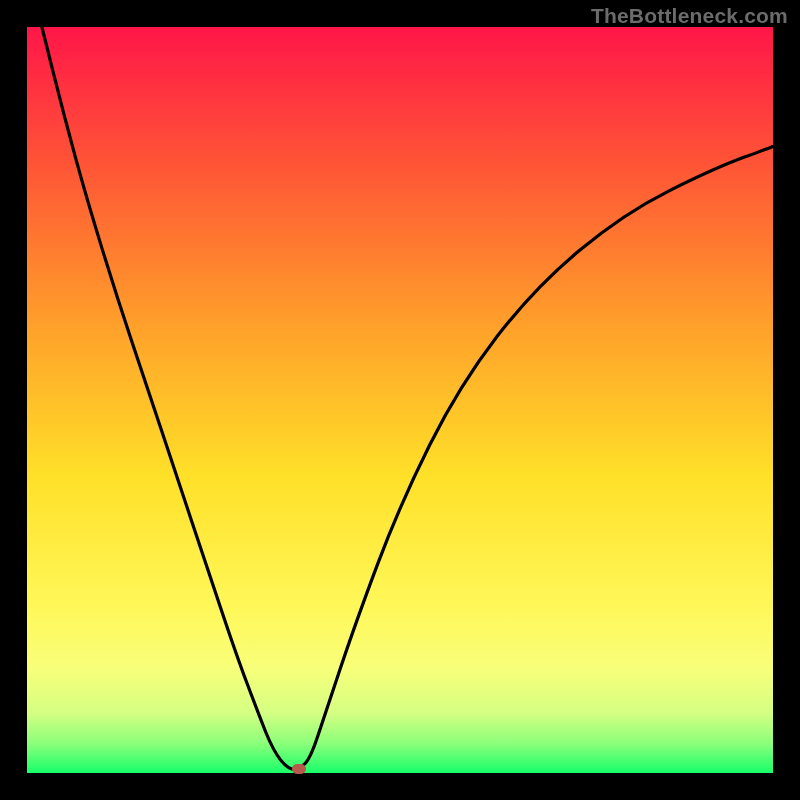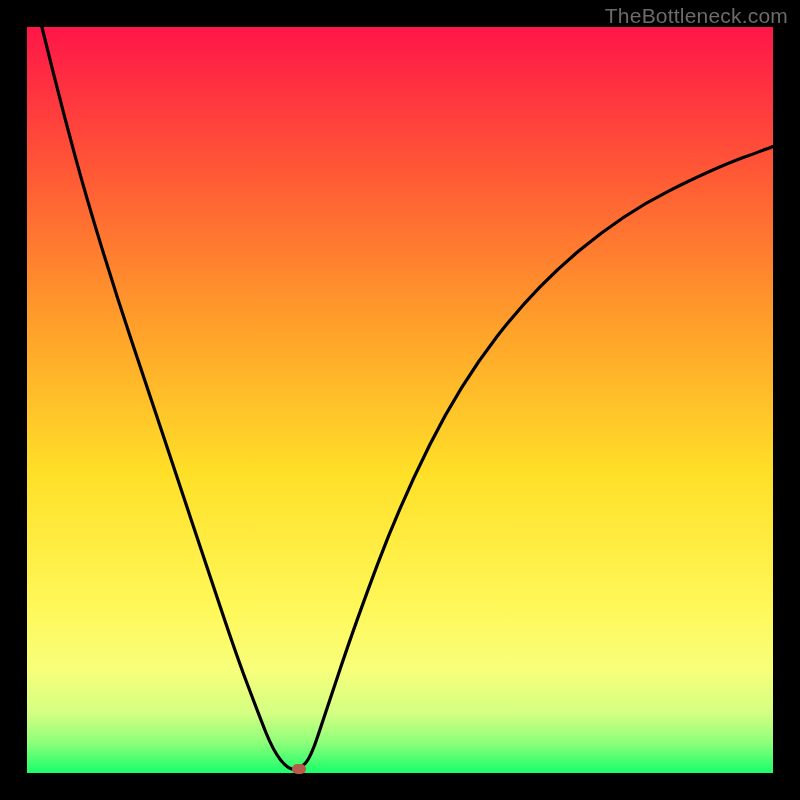--- a/index.html
+++ b/index.html
@@ -26,21 +26,21 @@
     width: 746px;
     height: 746px;
     
   }
   .watermark {
     position: absolute;
     top: 4px;
     right: 12px;
     color: #6b6b6b;
     font-size: 21px;
-    font-weight: 400;
+    font-weight: 700;
     letter-spacing: 0.2px;
     user-select: none;
   }
   svg.curve {
     position: absolute;
     left: 0;
     top: 0;
     width: 746px;
     height: 746px;
     overflow: visible;

